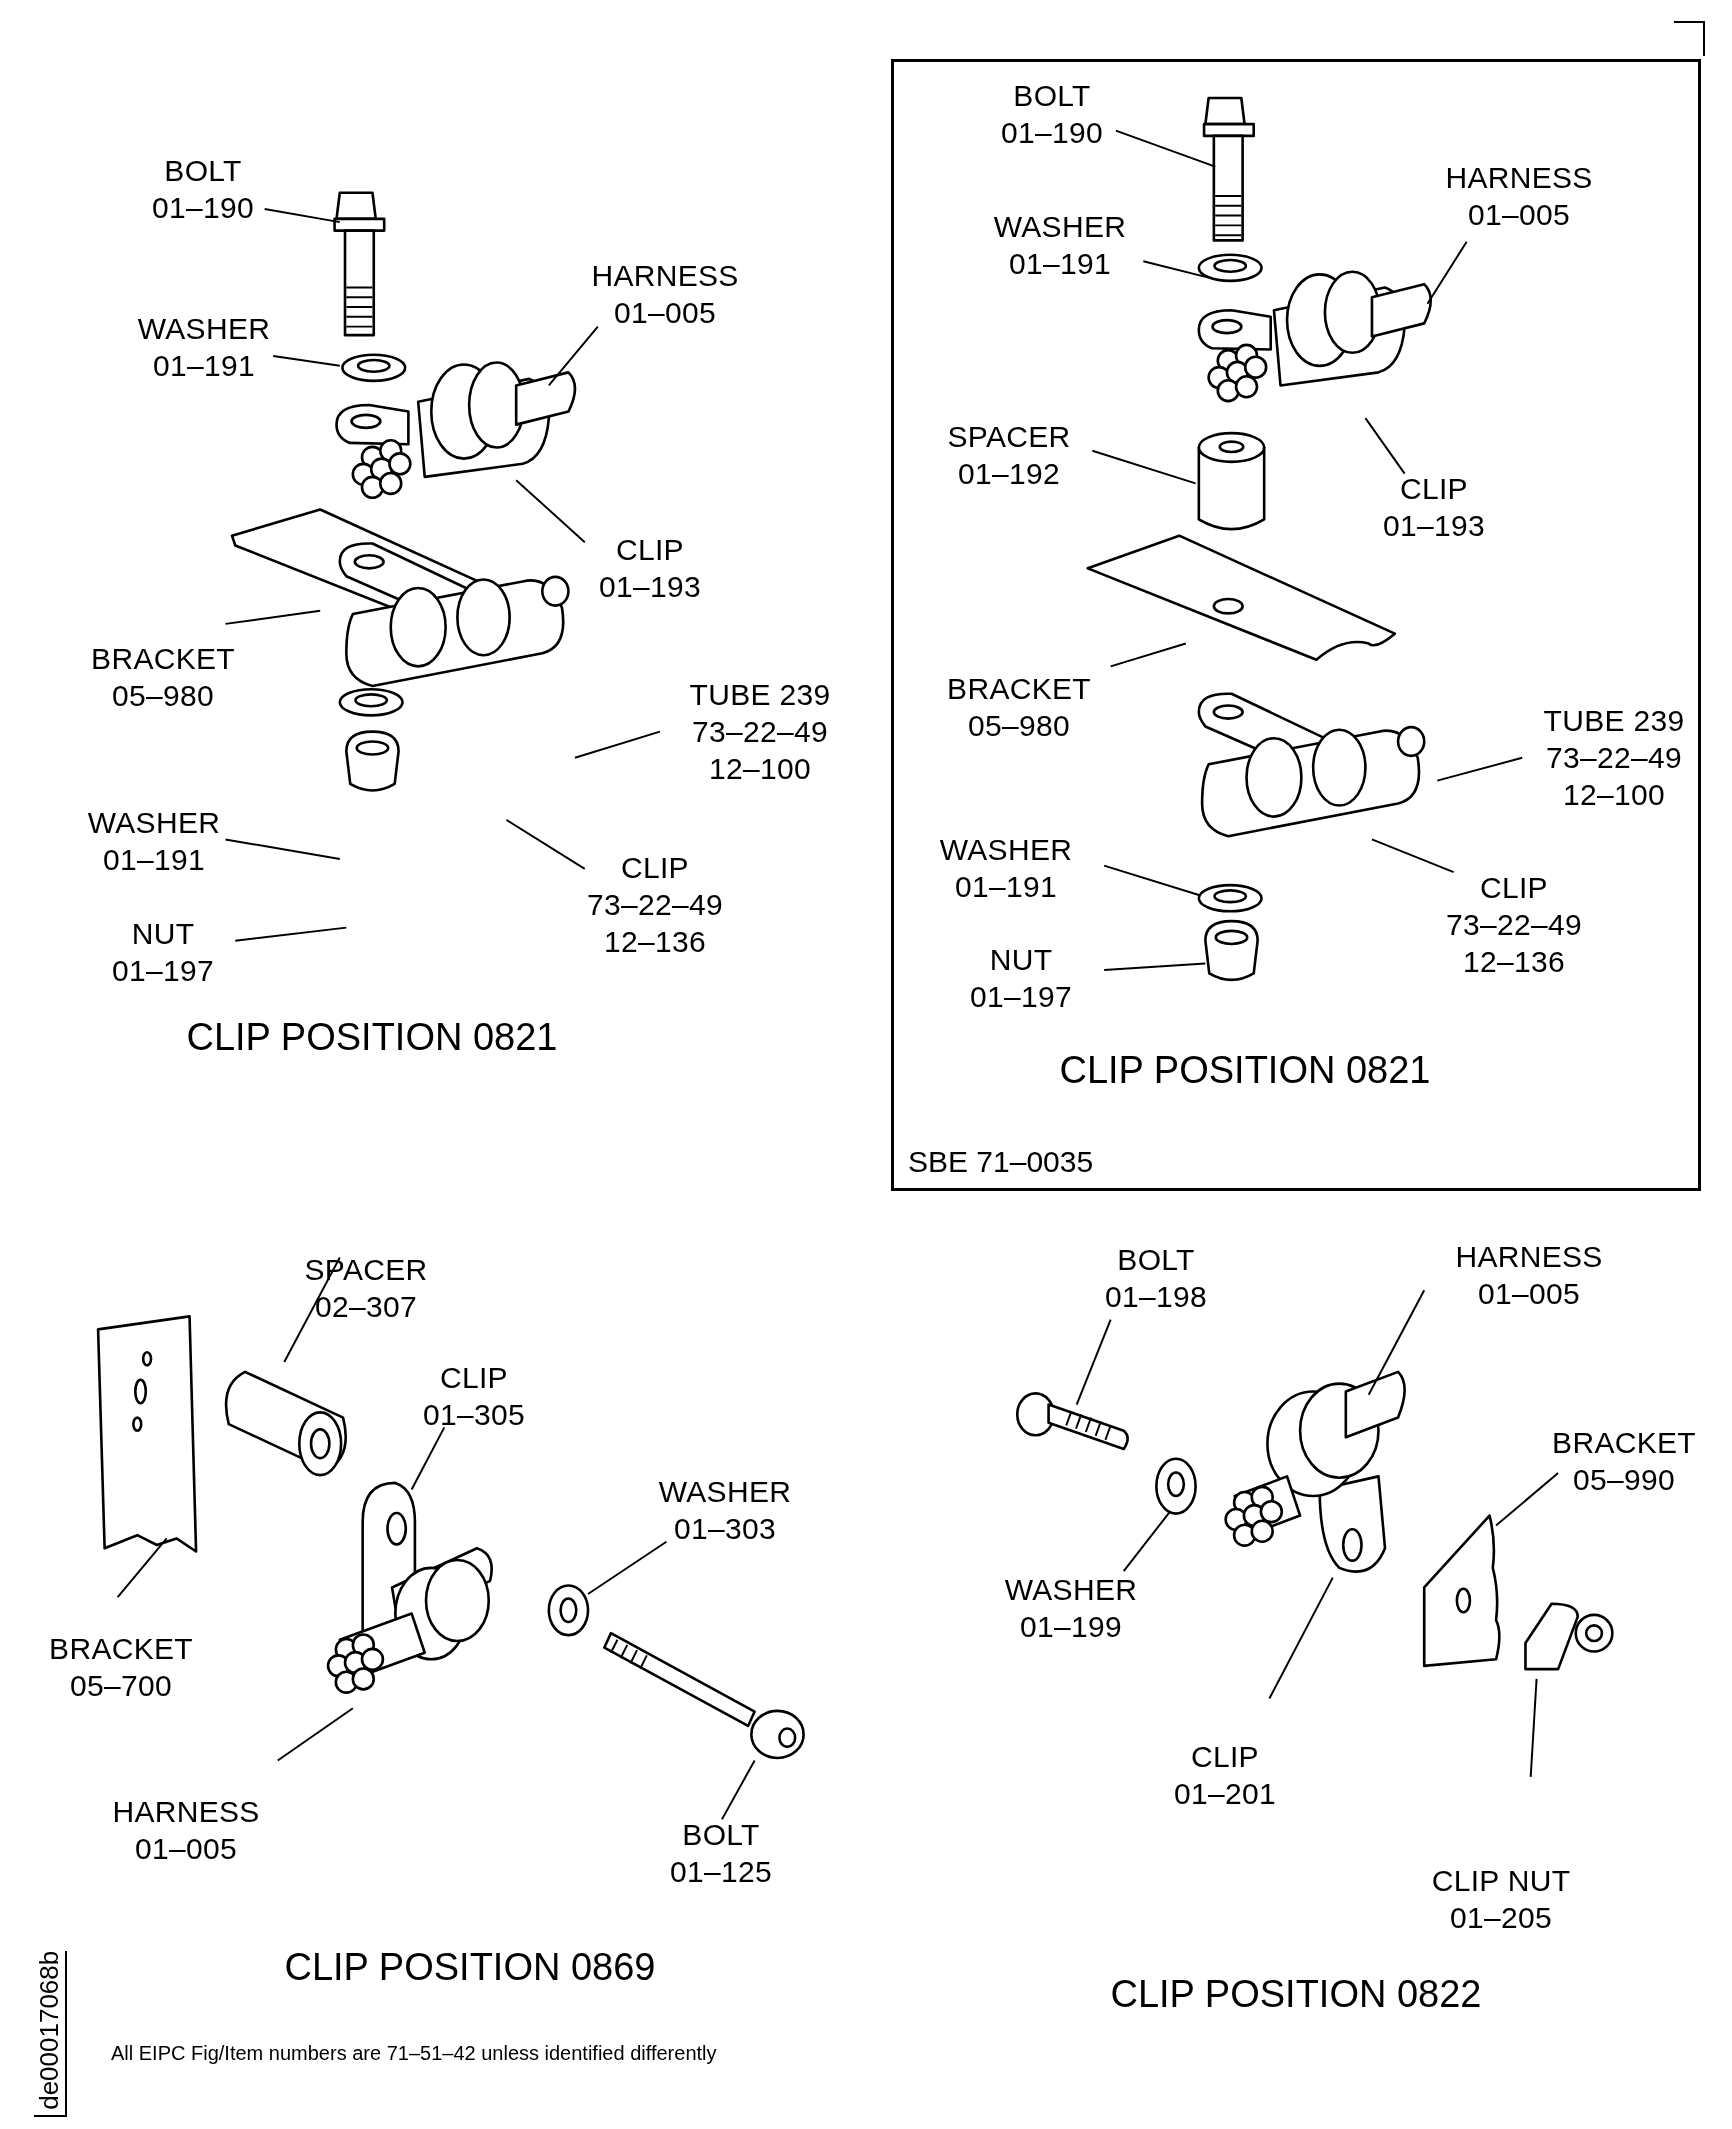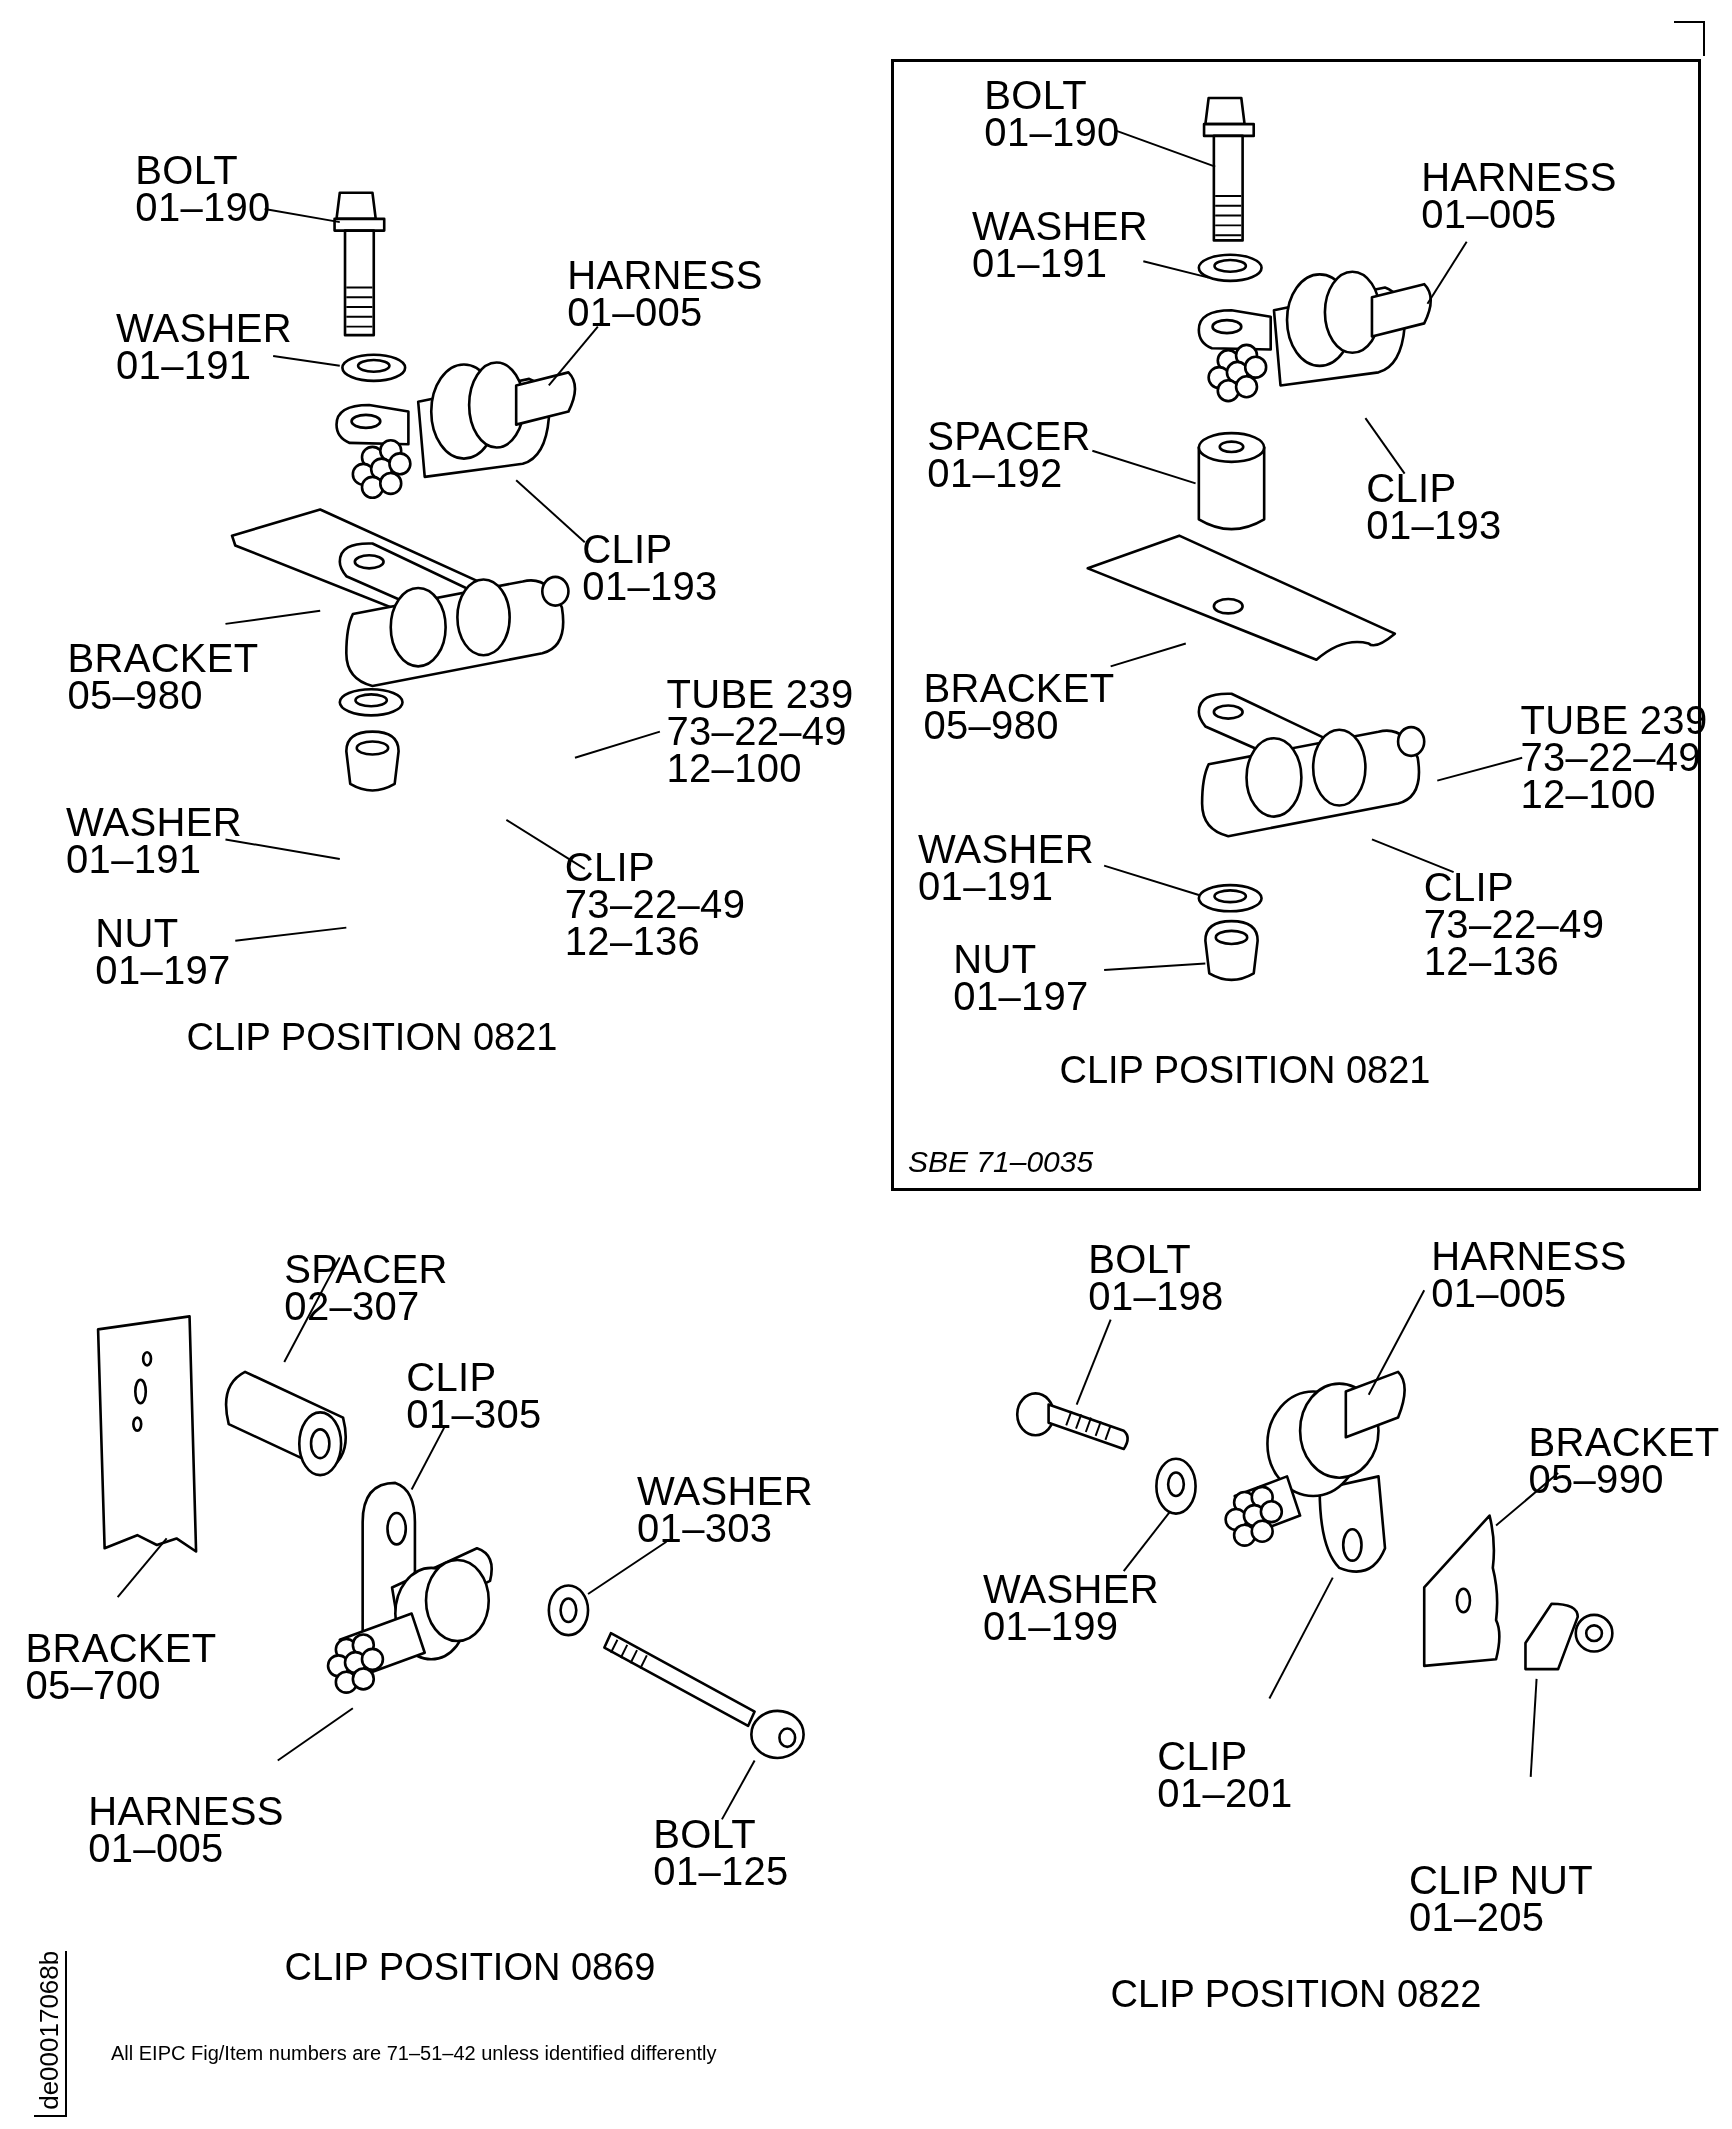--- a/index.html
+++ b/index.html
@@ -1,24 +1,24 @@
 <!DOCTYPE html>
 <html style="font-size:10.5px"><head>
 <meta charset="utf-8">
 <style>
   html, body { margin: 0; padding: 0; background: #ffffff; }
   body { width: 1732px; height: 2129px; position: relative; overflow: hidden;
          font-family: "Liberation Sans", "DejaVu Sans", sans-serif; color: #000; }
-  .lbl { position: absolute; font-size: 40px; line-height: 37px;
+  .lbl { position: absolute; text-align: center; font-size: 30px; line-height: 37px;
          white-space: nowrap; transform: translateX(-50%); letter-spacing: 0.3px; }
   .lbl span { display: block; }
   .caption { position: absolute; font-size: 38px; white-space: nowrap; transform: translateX(-50%); }
   .sbe-box { position: absolute; left: 891px; top: 59px; width: 810px; height: 1132px;
              border: 3.3px solid #000; box-sizing: border-box; }
-  .sbe-label { position: absolute; left: 908px; top: 1145px; font-size: 30px; font-style: italic; }
+  .sbe-label { position: absolute; left: 908px; top: 1145px; font-size: 30px; }
   .corner-mark { position: absolute; right: 27.4px; top: 21px; width: 29px; height: 33px;
                  border-top: 2.6px solid #000; border-right: 2.6px solid #000; }
   .footer-note { position: absolute; left: 111px; top: 2042px; font-size: 20px; white-space: nowrap; }
   .doc-id { position: absolute; left: 34px; top: 2117px; font-size: 26px; transform-origin: 0 0;
             transform: rotate(-90deg); white-space: nowrap; border-bottom: 2.6px solid #000;
             border-left: 2.6px solid #000; padding-left: 5.2px; }
   svg.art { position: absolute; left: 0; top: 0; }
   .ink { fill: #fff; stroke: #000; stroke-width: 4; stroke-linejoin: round; }
   .ln { stroke: #000; stroke-width: 3; fill: none; }
 </style>

